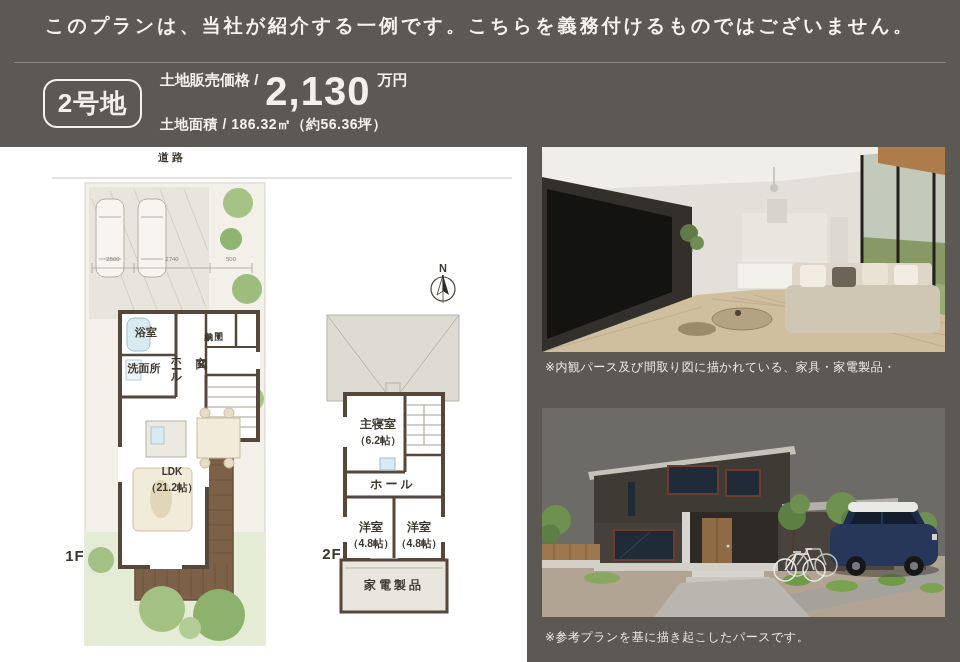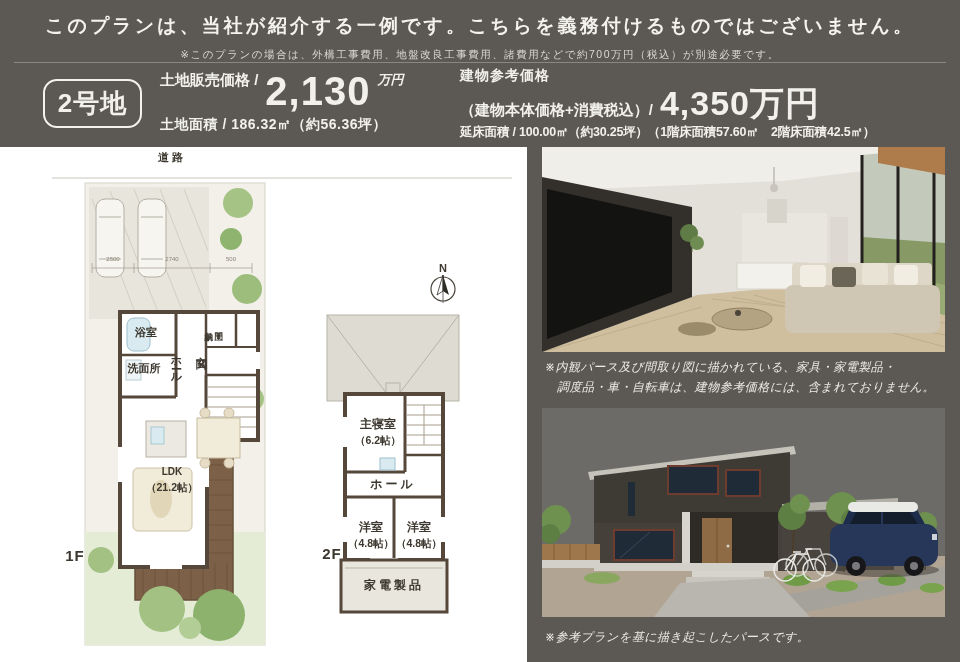--- a/index.html
+++ b/index.html
@@ -10,21 +10,21 @@
   .banner-title{margin-top:13px;font-size:19px;letter-spacing:3px;font-weight:700;color:#f4f2ee;}
   .banner-note{margin-top:9px;font-size:10.5px;letter-spacing:1.5px;color:#dcd8d3;}
   .banner-divider{position:absolute;top:62px;left:14px;width:932px;height:1px;background:rgba(255,255,255,.28);}
   
   .badge{position:absolute;left:43px;top:79px;width:99px;height:49px;border:2.5px solid #f4f2ee;
          border-radius:14px;display:flex;align-items:center;justify-content:center;
          font-size:26px;font-weight:700;letter-spacing:1px;box-sizing:border-box;}
   .land-block{position:absolute;left:160px;top:71px;}
   .price-line{display:flex;align-items:flex-start;gap:7px;font-size:15px;font-weight:700;}
   .price-big{font-size:40px;font-weight:700;letter-spacing:1px;line-height:1;}
-  .price-unit{font-size:13px;font-weight:700;font-style:italic;}
+  .price-unit{font-size:15px;font-weight:700;}
   .land-area{font-size:14px;font-weight:600;margin-top:5px;letter-spacing:.5px;}
   .bldg-block{position:absolute;left:460px;top:67px;}
   .bldg-label{font-size:14px;font-weight:700;letter-spacing:1px;}
   .bldg-line{display:flex;align-items:baseline;gap:7px;font-size:15px;font-weight:700;margin-top:1px;}
   .bldg-big{font-size:34px;font-weight:700;line-height:1.05;letter-spacing:1px;}
   .bldg-area{font-size:12.5px;font-weight:600;margin-top:2px;letter-spacing:-.2px;}
   
   .plan-panel{position:absolute;left:0;top:147px;width:527px;height:515px;background:#fff;}
   .plan-svg{position:absolute;left:0;top:0;}
   .plbl{position:absolute;transform:translate(-50%,-50%);color:#3d382f;font-weight:700;
@@ -35,54 +35,45 @@
   .plbl.big{font-size:10px;}
   .plbl.size{font-size:10.5px;}
   .plbl.floor{font-size:15px;letter-spacing:1px;}
   .plbl.spread{letter-spacing:3px;font-size:12px;}
   .plbl.r2{font-size:12px;}
   
   .photo{position:absolute;left:542px;width:403px;overflow:hidden;}
   .photo.interior{top:147px;height:205px;}
   .photo.exterior{top:408px;height:209px;}
   .caption{position:absolute;left:545px;font-size:12px;line-height:1.65;
-           letter-spacing:.5px;color:#eceae6;font-weight:400;font-style:italic;}
+           letter-spacing:.5px;color:#eceae6;font-weight:400;}
   .caption.c1{top:358px;}
   .caption.c1 .l2{padding-left:12px;}
   .caption.c2{top:628px;}
 </style>
 </head>
 <body>
 
 <div class="page">
 
   <div class="banner">
     <div class="banner-title">このプランは、当社が紹介する一例です。こちらを義務付けるものではございません。</div>
-    <div class="banner-note">※このプランの場合は、外構工事費用、地盤改良工事費用、諸費用などで約700万円（税込）が別途必要です。</div>
   </div>
   <div class="banner-divider"></div>
 
   <div class="badge">
     <span>2号地</span>
   </div>
   <div class="land-block">
     <div class="price-line">
       <span>土地販売価格 /</span>
       <span class="price-big">2,130</span>
       <span class="price-unit">万円</span>
     </div>
     <div class="land-area">土地面積 / 186.32㎡（約56.36坪）</div>
-  </div>
-  <div class="bldg-block">
-    <div class="bldg-label">建物参考価格</div>
-    <div class="bldg-line">
-      <span>（建物本体価格+消費税込）/</span>
-      <span class="bldg-big">4,350万円</span>
-    </div>
-    <div class="bldg-area">延床面積 / 100.00㎡（約30.25坪）（1階床面積57.60㎡　2階床面積42.5㎡）</div>
   </div>
 
   <div class="plan-panel">
     <svg class="plan-svg" width="527" height="515" viewBox="0 0 527 515">
 
       <line x1="52" y1="31" x2="512" y2="31" stroke="#c9c5bc" stroke-width="1"></line>
 
       <rect x="85" y="36" width="180" height="462" fill="#f2f0e9" stroke="#d6d3c9"></rect>
 
       <rect x="89" y="40" width="120" height="132" fill="#e8e5dc"></rect>
@@ -277,21 +268,20 @@
       <circle cx="196" cy="166" r="3" fill="#4a4438"></circle>
       <line x1="150" y1="105" x2="151" y2="86" stroke="#5f7b46"></line>
       <circle cx="147" cy="86" r="9" fill="#5f7b46"></circle>
       <circle cx="155" cy="96" r="7" fill="#6f8d52"></circle>
       <line x1="232" y1="20" x2="232" y2="38" stroke="#a5a19a"></line>
       <circle cx="232" cy="41" r="4" fill="#c9c5bd"></circle>
     </svg>
   </div>
   <div class="caption c1">
     <div class="l1">※内観パース及び間取り図に描かれている、家具・家電製品・</div>
-    <div class="l2">調度品・車・自転車は、建物参考価格には、含まれておりません。</div>
   </div>
 
   <div class="photo exterior">
     <svg width="403" height="209" viewBox="0 0 403 209">
       <rect width="403" height="209" fill="#6c6b68"></rect>
       <rect y="148" width="403" height="61" fill="#b1a492"></rect>
       <polygon points="225,190 403,158 403,176 240,209 225,209" fill="#a5a29c"></polygon>
       <rect x="52" y="158" width="300" height="4" fill="#8a8173" opacity=".5"></rect>
 
       <polygon points="46,64 252,38 254,46 48,72" fill="#c6c3bb"></polygon>

